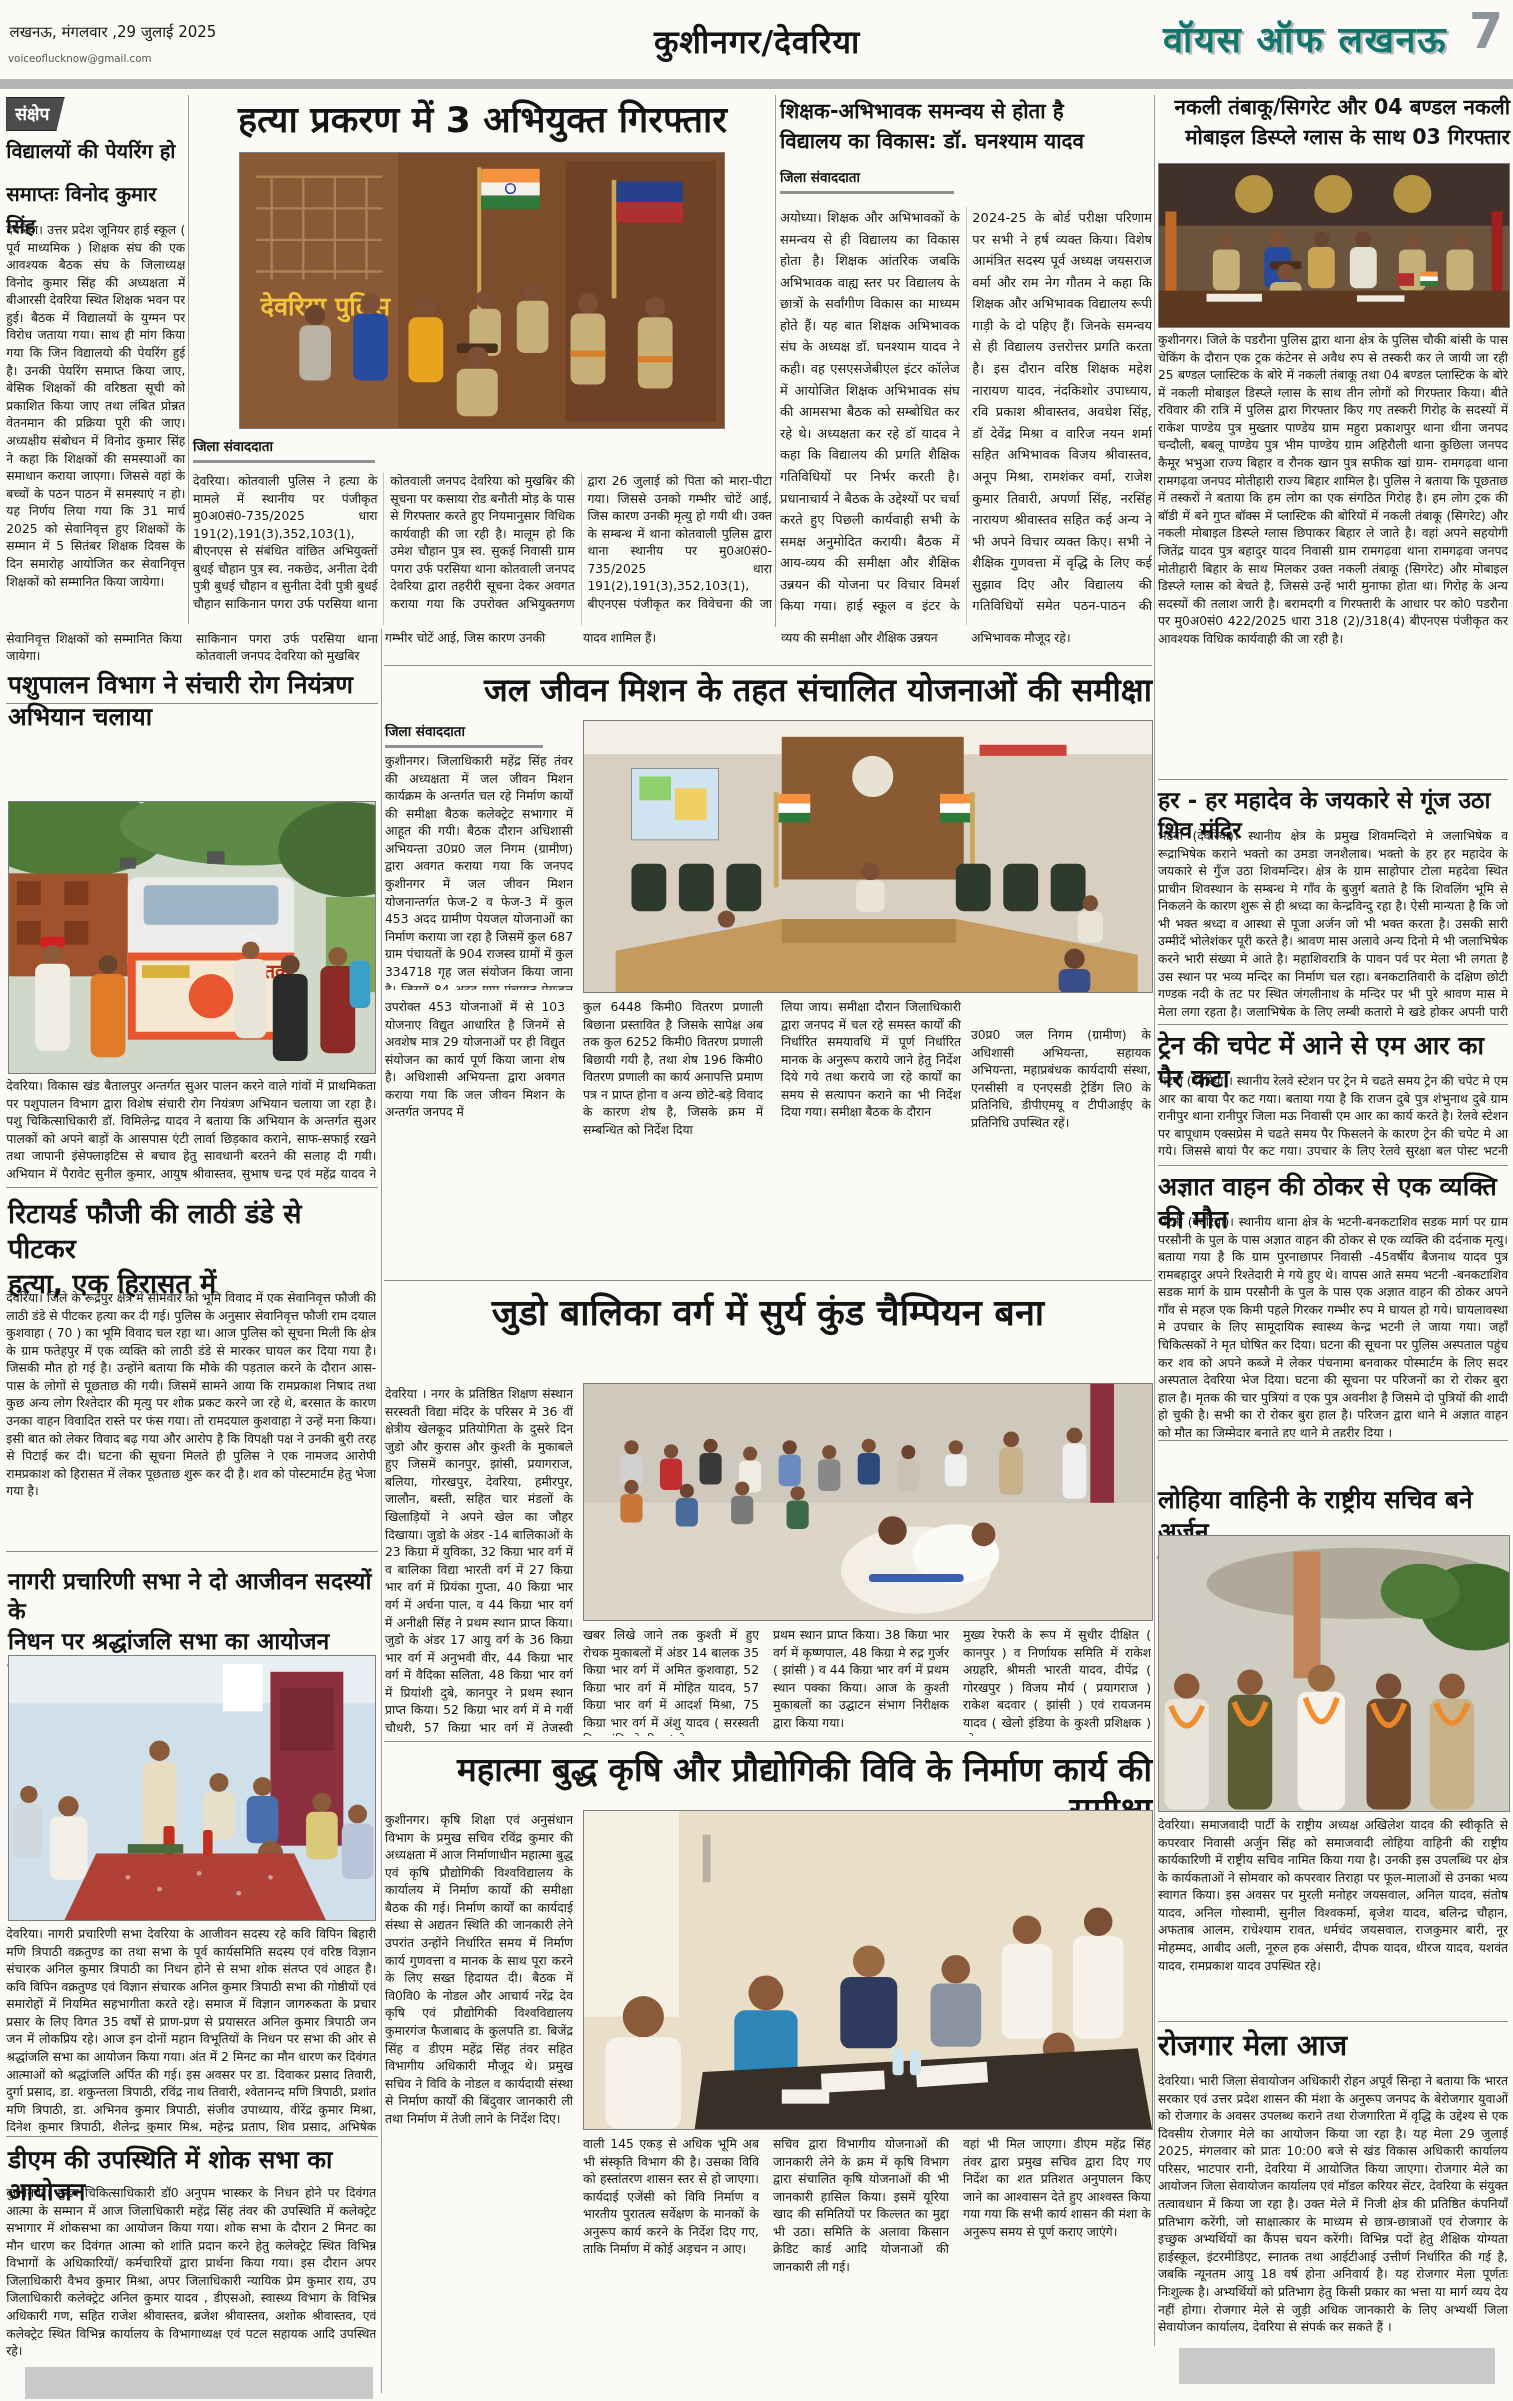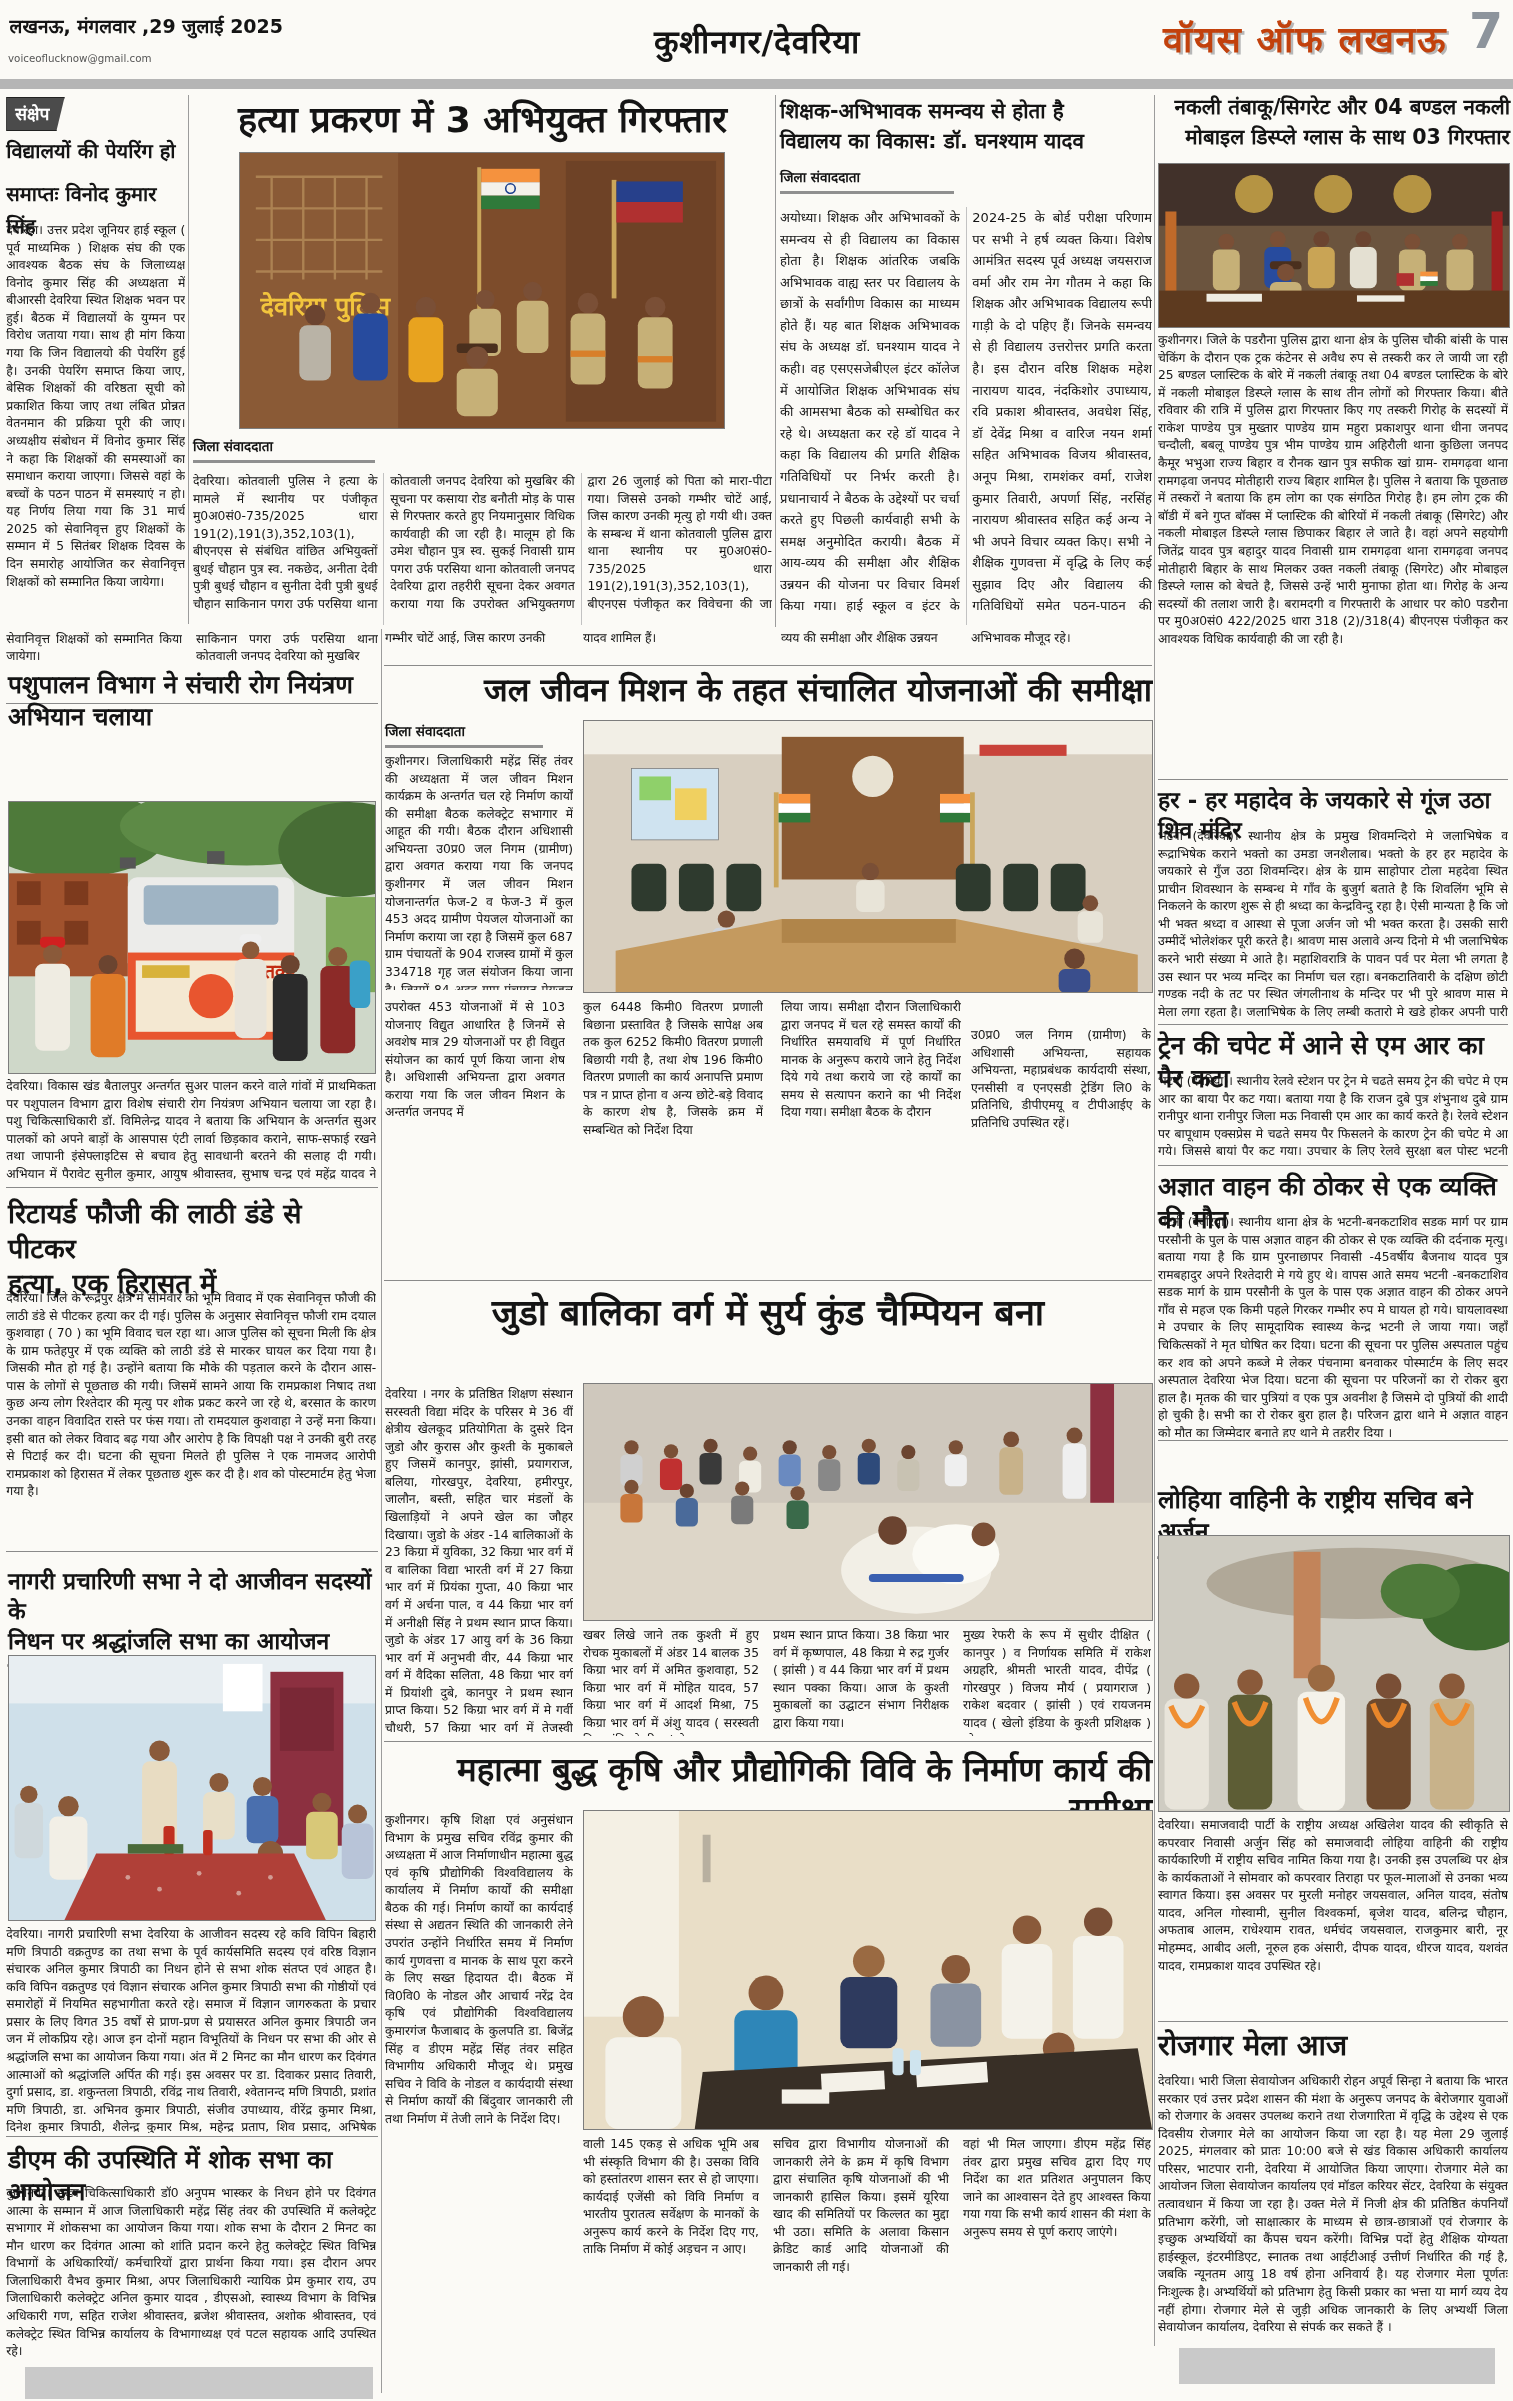--- a/index.html
+++ b/index.html
@@ -1,22 +1,22 @@
 <!DOCTYPE html>
 <html style="font-size:12.7px"><head>
 <meta charset="utf-8">
 <style>
   html,body{margin:0;padding:0;background:#d9d9d9;}
   .page{position:relative;width:1514px;height:2401px;background:#fbfaf6;overflow:hidden;
         font-family:"DejaVu Sans","Liberation Sans",sans-serif;color:#141414;}
   .abs{position:absolute;}
-  .dateline{font-size:19px;font-weight:bold;}
+  .dateline{font-size:15px;font-weight:normal;margin-top:8px;}
   .email{font-size:10.3px;color:#555;}
   .section-title{font-size:32px;font-weight:800;letter-spacing:0.8px;}
-  .masthead{font-size:36px;font-weight:800;letter-spacing:1.6px;color:#c2410c;text-shadow:2.4px 2.4px 0 #b7b7b7;}
+  .masthead{font-size:36px;font-weight:800;letter-spacing:1.6px;color:#0f766e;text-shadow:2.4px 2.4px 0 #b7b7b7;}
   .pageno{font-size:49px;font-weight:800;color:#8d949c;font-family:"DejaVu Sans",sans-serif;}
   .topbar{background:#b5b5b5;}
   .vrule{position:absolute;width:0.8px;background:#9c9c9c;}
   .hrule{position:absolute;height:0.8px;background:#8a8a8a;}
   .headline-xl{font-size:36px;font-weight:800;line-height:1.2;text-align:center;}
   .headline-lg{font-size:32px;font-weight:800;line-height:1.22;text-align:right;}
   .headline-md{font-size:24.5px;font-weight:800;line-height:1.3;}
   .headline-sm{font-size:20.6px;font-weight:800;line-height:1.45;}
   .headline-xs{font-size:20px;font-weight:800;line-height:1.6;}
   .body-txt{font-size:12.3px;line-height:1.43;text-align:justify;overflow:hidden;}

